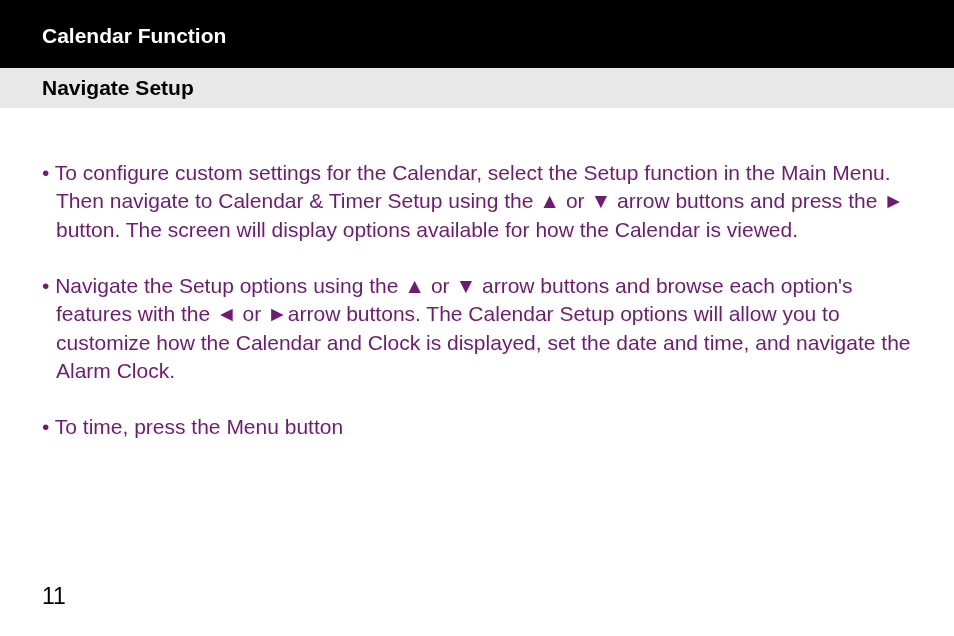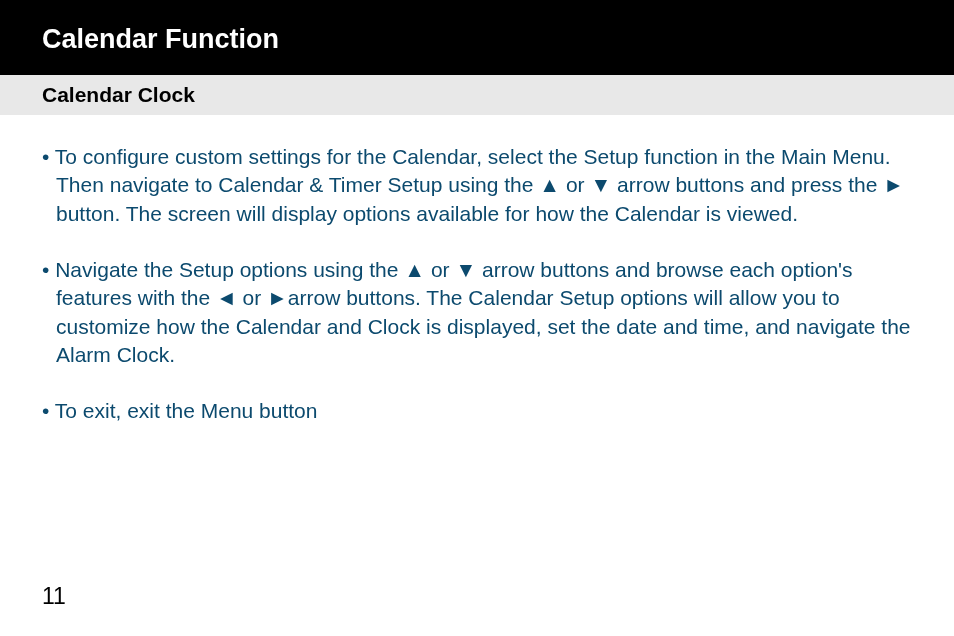--- a/index.html
+++ b/index.html
@@ -12,58 +12,59 @@
       height: 636px;
       font-family: Arial, Helvetica, sans-serif;
       background: #ffffff;
       position: relative;
     }
     .header-bar {
       background: #000000;
       color: #ffffff;
       padding: 24px 0 20px 42px;
       font-weight: bold;
-      font-size: 27px;
+      font-size: 21px;
     }
     .sub-header {
       background: #e8e8e8;
       color: #000000;
       padding: 8px 0 8px 42px;
       font-weight: bold;
       font-size: 21px;
     }
     .content {
       padding: 28px 42px 0 42px;
     }
     .bullet-item {
       font-size: 21px;
       line-height: 1.35;
-      color: #0c4a6e;
+      color: #701a75;
       margin-bottom: 28px;
       padding-left: 14px;
       text-indent: -14px;
+      margin-top: 23px;
     }
     .page-number {
       position: absolute;
       bottom: 26px;
       left: 42px;
       font-size: 23px;
       color: #000000;
     }
   </style>
 </head>
 <body>
 
 <div class="header-bar">
   <span>Calendar Function</span>
 </div>
 
 <div class="sub-header">
-  <span>Calendar Clock</span>
+  <span>Navigate Setup</span>
 </div>
 
 <div class="content">
   <div class="bullet-item">• To configure custom settings for the Calendar, select the Setup function in the Main Menu.  Then navigate to Calendar &amp; Timer Setup using the ▲ or ▼ arrow buttons and press the ► button.  The screen will display options available for how the Calendar is viewed.</div>
   <div class="bullet-item">• Navigate the Setup options using the ▲ or ▼ arrow buttons and browse each option's features with the ◄ or ►arrow buttons.  The Calendar Setup options will allow you to customize how the Calendar and Clock is displayed, set the date and time, and navigate the Alarm Clock.</div>
-  <div class="bullet-item">• To exit, exit the Menu button</div>
+  <div class="bullet-item">• To time, press the Menu button</div>
 </div>
 
 <div class="page-number">11</div>
 
 </body></html>

